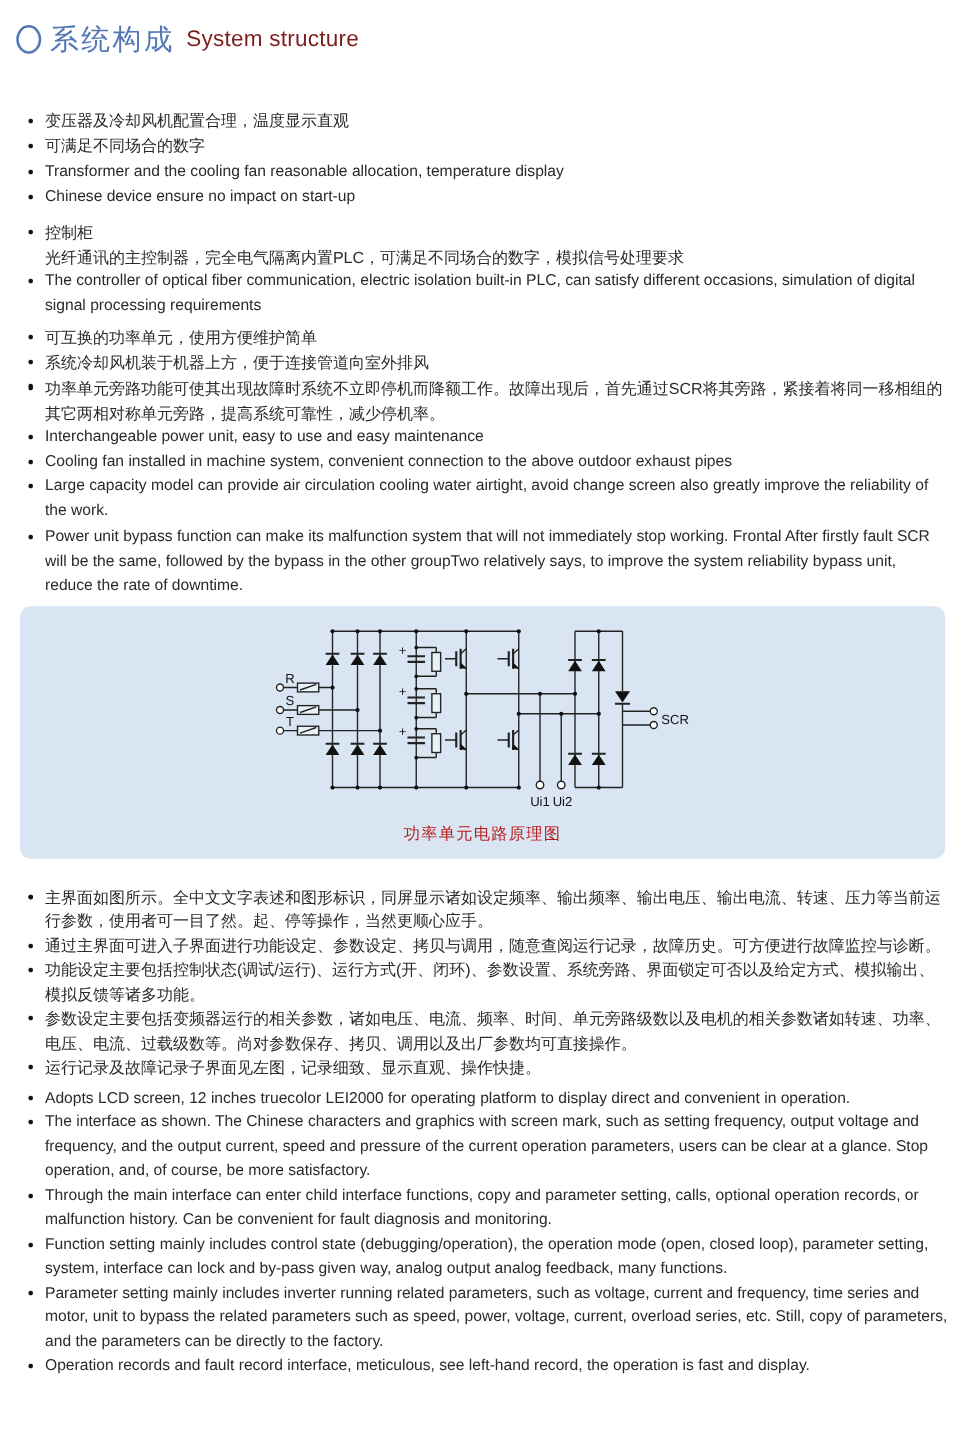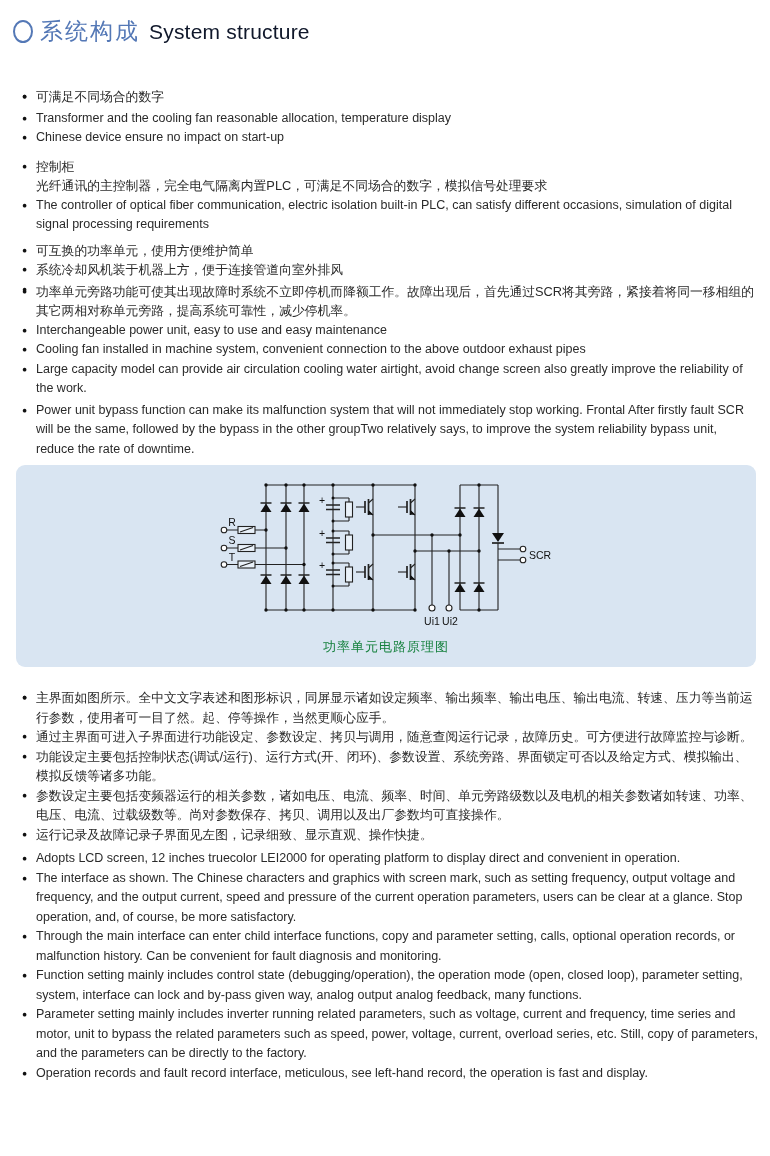--- a/index.html
+++ b/index.html
@@ -1,61 +1,61 @@
 <!DOCTYPE html>
 <html><head>
 <meta charset="utf-8">
 <style>
   html,body{margin:0;padding:0;background:#fff}
   .page{position:relative;width:770px;height:1156px;background:#fff;overflow:hidden;
         font-family:"Liberation Sans","DejaVu Sans",sans-serif;color:#2a2a2a}
   .title{display:flex;align-items:center;padding:16px 0 0 13px}
   .tcircle{width:16px;height:19px;border:2.4px solid #5478b6;border-radius:50%;flex:0 0 auto}
   .tzh{font-size:23px;color:#5478b6;margin-left:7px;letter-spacing:2px}
-  .ten{font-size:21px;color:#0f172a;margin-left:9px;letter-spacing:.2px}
+  .ten{font-size:18px;color:#7f1d1d;margin-left:9px;letter-spacing:.2px}
 
   ul.bl{list-style:none;margin:0;padding:0 12px 0 22px}
   .b{position:relative;padding-left:14px;line-height:19.5px}
   .dot{position:absolute;left:0;top:0;font-size:8.5px;line-height:19.5px;color:#111}
   .lang-zh{font-size:12.8px}
   .lang-en{font-size:12.5px}
   .sub{line-height:19.5px}
 
   #b1{margin-top:40px}
   #b2{margin-top:9px}
   #b3{margin-top:6px}
   #b4{margin-top:0}
   #b5{margin-top:21px}
   #b6{margin-top:5px}
 
   .panel{position:relative;width:740px;height:202px;margin:6px 0 0 16px;background:#d9e5f2;border-radius:9px}
   .panel svg{display:block}
   .caption{position:absolute;left:8px;bottom:11px;width:724px;text-align:center;
-           font-size:13px;color:#15803d;letter-spacing:1px}
+           font-size:13px;color:#b91c1c;letter-spacing:1px}
   .wire{stroke:#222;stroke-width:1.1;fill:none}
   .thick{stroke:#222;stroke-width:1.7;fill:none}
   .dfill{fill:#111;stroke:none}
   .jdot{fill:#111;stroke:none}
   .term{fill:#fff;stroke:#222;stroke-width:1.1}
   .box{fill:#e9f1f9;stroke:#222;stroke-width:1.1}
   .lbl{font-family:"Liberation Sans","DejaVu Sans",sans-serif;font-size:10.5px;fill:#111}
 </style>
 </head>
 <body>
 
 <div class="page">
 
   <div class="title">
     <span class="tcircle"></span>
     <span class="tzh">系统构成</span>
     <span class="ten">System structure</span>
   </div>
 
   <ul class="bl" id="b1">
-    <li class="b lang-zh"><span class="dot">●</span></li>
+    <li class="b lang-zh"><span class="dot">●</span><span class="bt">变压器及冷却风机配置合理，温度显示直观</span></li>
     <li class="b lang-zh"><span class="dot">●</span><span class="bt">可满足不同场合的数字</span></li>
     <li class="b lang-en" style="margin-top:2px"><span class="dot">●</span><span class="bt">Transformer and the cooling fan reasonable allocation, temperature display</span></li>
     <li class="b lang-en"><span class="dot">●</span><span class="bt">Chinese device ensure no impact on start-up</span></li>
   </ul>
 
   <ul class="bl" id="b2">
     <li class="b lang-zh">
       <span class="dot">●</span>
       <div class="bt">控制柜</div>
       <div class="sub">光纤通讯的主控制器，完全电气隔离内置PLC，可满足不同场合的数字，模拟信号处理要求</div>

